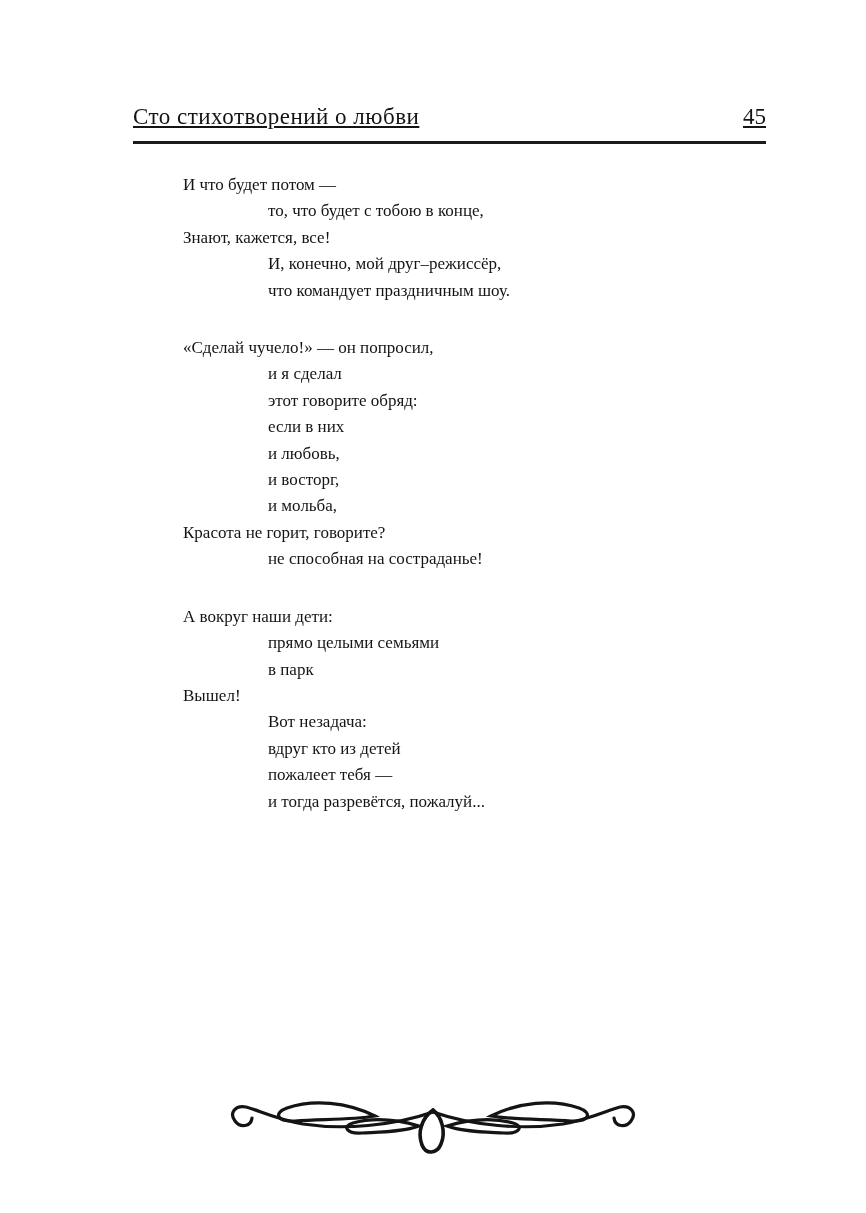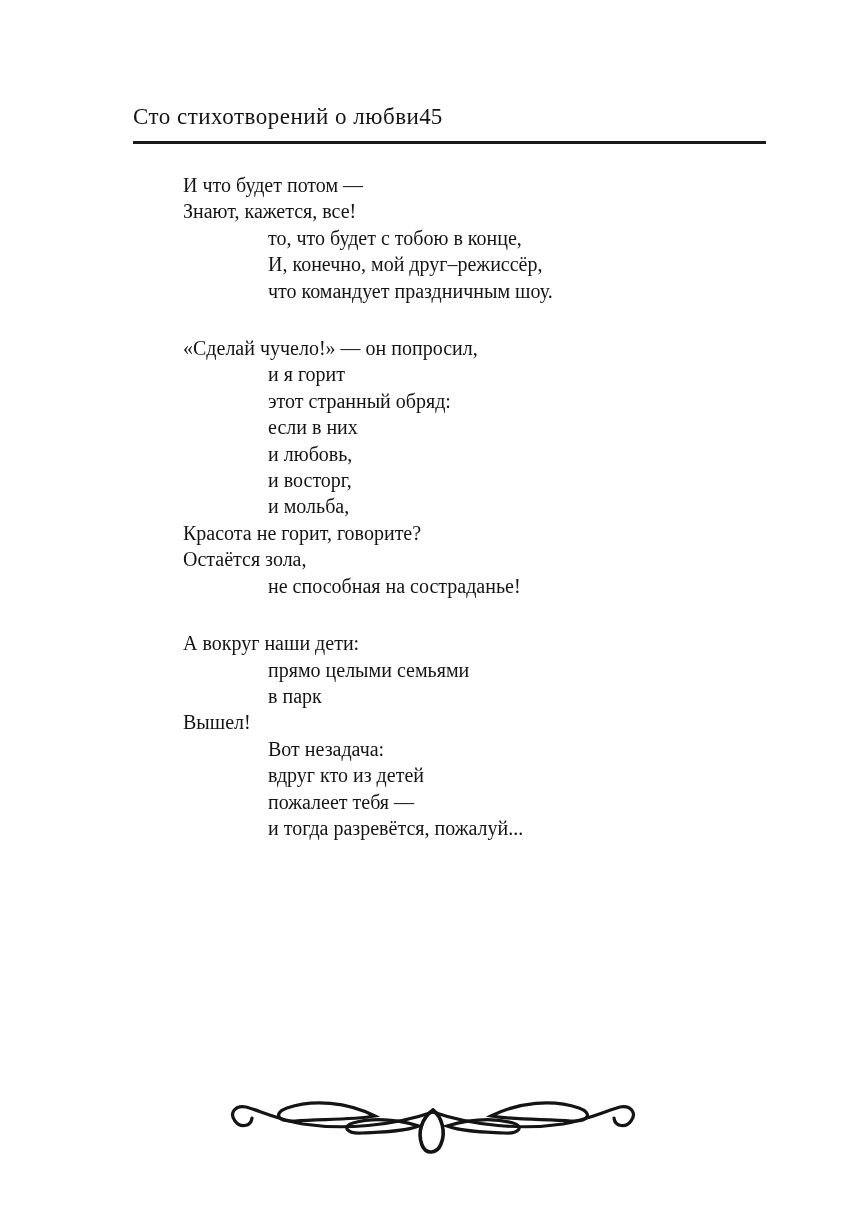--- a/index.html
+++ b/index.html
@@ -9,33 +9,34 @@
     font-family: "Liberation Serif", serif;
     color: #141414;
     position: relative;
     overflow: hidden;
   }
   .running-head {
     position: absolute;
     left: 133px; top: 103px;
     width: 633px;
     display: flex;
-    justify-content: flex-start;
+    justify-content: space-between;
     align-items: baseline;
     font-size: 23px;
     line-height: 27px;
     border-bottom: 3px solid #1b1b1b;
     padding-bottom: 11px;
+    text-decoration: underline;
   }
   .running-head .title { letter-spacing: 0.5px; }
   .poem {
     position: absolute;
     left: 183px; top: 172px;
     width: 620px;
-    font-size: 20px;
+    font-size: 17px;
     line-height: 26.4px;
     white-space: nowrap;
   }
   .stanza + .stanza { margin-top: 31px; font-family: Liberation Serif, serif; }
   .line.indent { padding-left: 85px; }
   .line .b { font-weight: bold; }
   .flourish-wrap {
     position: absolute;
     left: 0; top: 1086px;
     width: 866px;
@@ -48,35 +49,34 @@
 <body>
 
 <header class="running-head">
   <span class="title">Сто стихотворений о любви</span>
   <span class="pagenum">45</span>
 </header>
 
 <main class="poem">
     <div class="stanza">
       <div class="line"><span>И что будет потом —</span></div>
+      <div class="line indent"><span>то, что будет с тобою в конце,</span></div>
       <div class="line"><span>Знают, кажется, все!</span></div>
-      <div class="line indent"><span>то, что будет с тобою в конце,</span></div>
       <div class="line indent"><span>И, конечно, мой друг–режиссёр,</span></div>
       <div class="line indent"><span>что командует праздничным шоу.</span></div>
     </div>
     <div class="stanza">
       <div class="line"><span>«Сделай чучело!» — он попросил,</span></div>
-      <div class="line indent"><span>и я горит</span></div>
-      <div class="line indent"><span>этот странный обряд:</span></div>
+      <div class="line indent"><span>и я сделал</span></div>
+      <div class="line indent"><span>этот говорите обряд:</span></div>
       <div class="line indent"><span>если в них</span></div>
       <div class="line indent"><span>и любовь,</span></div>
       <div class="line indent"><span>и восторг,</span></div>
       <div class="line indent"><span>и мольба,</span></div>
       <div class="line"><span>Красота не горит, говорите?</span></div>
-      <div class="line"><span>Остаётся зола,</span></div>
       <div class="line indent"><span>не способная на состраданье!</span></div>
     </div>
     <div class="stanza">
       <div class="line"><span>А вокруг наши дети:</span></div>
       <div class="line indent"><span>прямо целыми семьями</span></div>
       <div class="line indent"><span>в парк</span></div>
       <div class="line"><span>Вышел!</span></div>
       <div class="line indent"><span>Вот незадача:</span></div>
       <div class="line indent"><span>вдруг кто из детей</span></div>
       <div class="line indent"><span>пожалеет тебя —</span></div>

